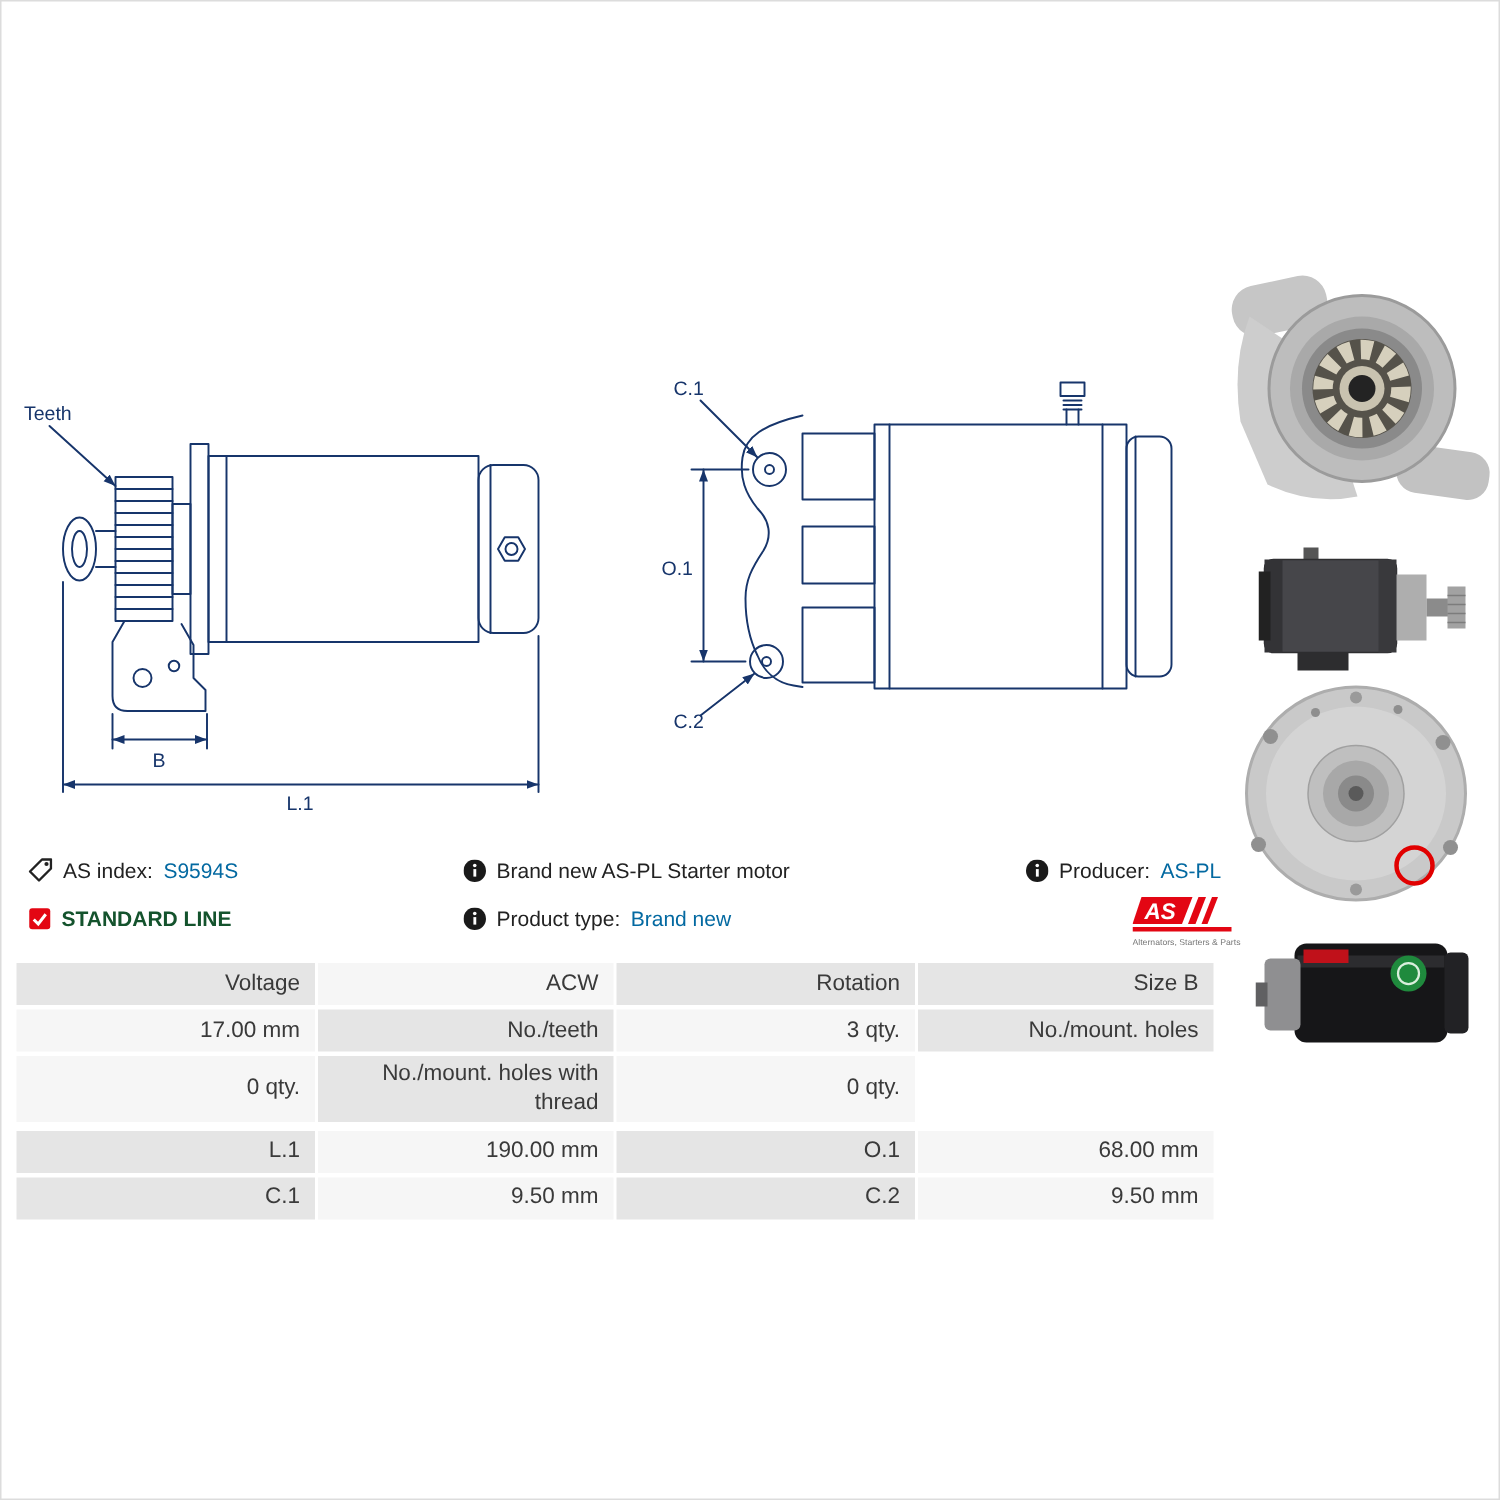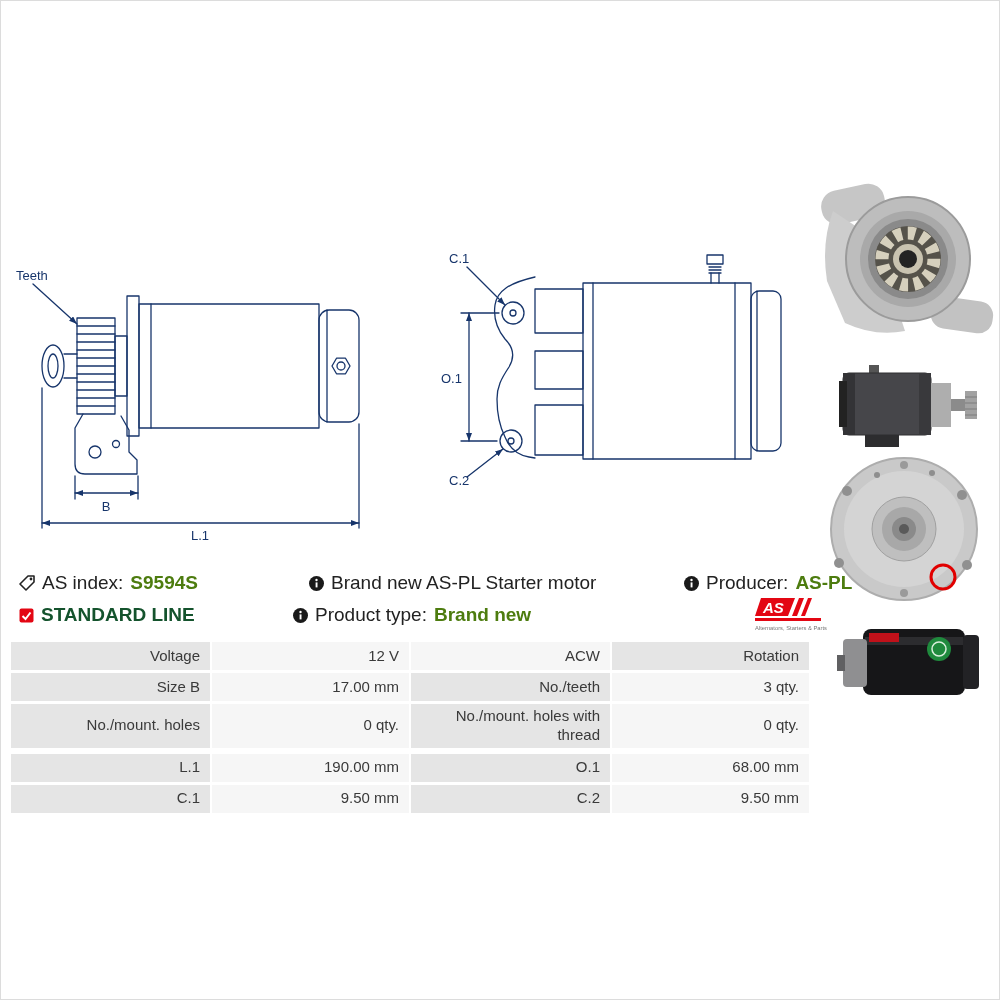--- a/index.html
+++ b/index.html
@@ -7,23 +7,23 @@
     position:relative; width:1000px; height:1000px; background:#ffffff;
     font-family:"Liberation Sans", sans-serif; border:1px solid #dcdcdc;
     box-sizing:border-box; overflow:hidden;
   }
   svg { display:block; }
   .draw { position:absolute; }
   .dlab { font-size:13px; fill:#17356b; font-family:"Liberation Sans", sans-serif; }
   .photo { position:absolute; }
   
   .inf { position:absolute; display:flex; align-items:center; gap:7px;
-         font-size:19px; color:#222; white-space:nowrap; }
+         font-size:14px; color:#222; white-space:nowrap; }
   .inf .lbl { color:#222; }
-  .inf b { font-weight:bold; color:#4d7c0f; }
+  .inf b { font-weight:normal; color:#0369a1; }
   .inf .red { color:#14532d; font-weight:bold; }
   
   .spec { position:absolute; left:10px; top:641px; width:798px; }
   .sgrid { display:grid; grid-template-columns:199px 197px 199px 197px; gap:3px 2px; }
   .g2 { margin-top:6px; }
   .cell { display:flex; align-items:center; justify-content:flex-end;
           padding:3px 10px 3px 8px; min-height:28px; box-sizing:border-box;
           font-size:15px; color:#3a3a3a; text-align:right; line-height:1.25; }
   .lab { background:#e5e5e5; }
   .val { background:#f6f6f6; }
@@ -230,21 +230,21 @@
   </div>
 
   <div class="inf" style="left:18px; top:603px;">
     <svg width="15" height="15" viewBox="0 0 15 15">
       <rect x="0.5" y="0.5" width="14" height="14" rx="2" fill="#e30613"></rect>
       <path d="M3.5 8 L6.5 11 L11.5 4.5" stroke="#fff" stroke-width="2" fill="none"></path>
     </svg>
     <span class="red">STANDARD LINE</span>
   </div>
 
-  <div class="inf" style="left:292px; top:603px;">
+  <div class="inf" style="left:308px; top:603px;">
     <svg width="15" height="15" viewBox="0 0 15 15">
       <circle cx="7.5" cy="7.5" r="7.5" fill="#1a1a1a"></circle>
       <rect x="6.6" y="6.4" width="1.9" height="5" fill="#fff"></rect>
       <circle cx="7.5" cy="4" r="1.2" fill="#fff"></circle>
     </svg>
     <span class="lbl">Product type:</span>
     <b>Brand new</b>
   </div>
 
   <div class="photo" style="left:742px; top:596px;margin-left:12px;">
@@ -257,23 +257,20 @@
       <text x="0" y="33" font-size="5.6" fill="#777777" textLength="72" lengthAdjust="spacingAndGlyphs">Alternators, Starters &amp; Parts</text>
     </svg>
   </div>
 
   <div class="spec">
     <div class="sgrid">
       <div class="cell lab">
           <span>Voltage</span>
         </div>
       <div class="cell val">
-          <span>12 V</span>
-        </div>
-      <div class="cell val">
           <span>ACW</span>
         </div>
       <div class="cell lab">
           <span>Rotation</span>
         </div>
 
       <div class="cell lab">
           <span>Size B</span>
         </div>
       <div class="cell val">

